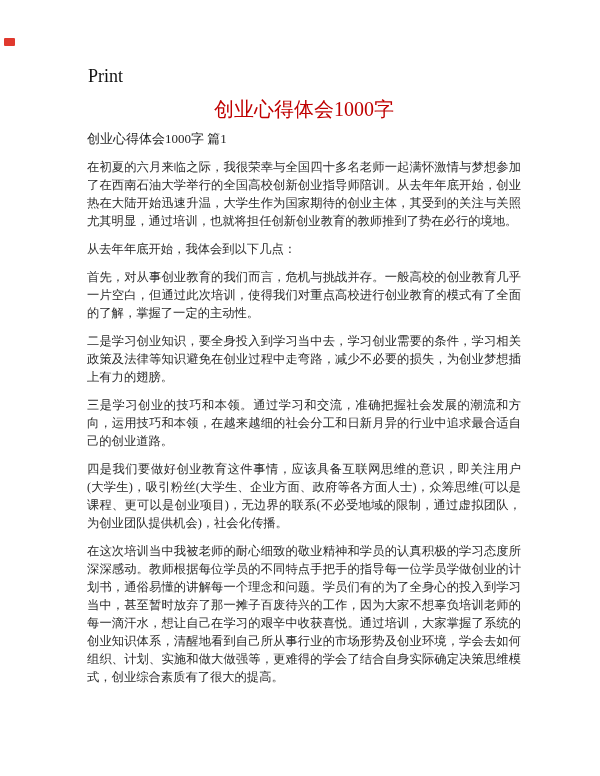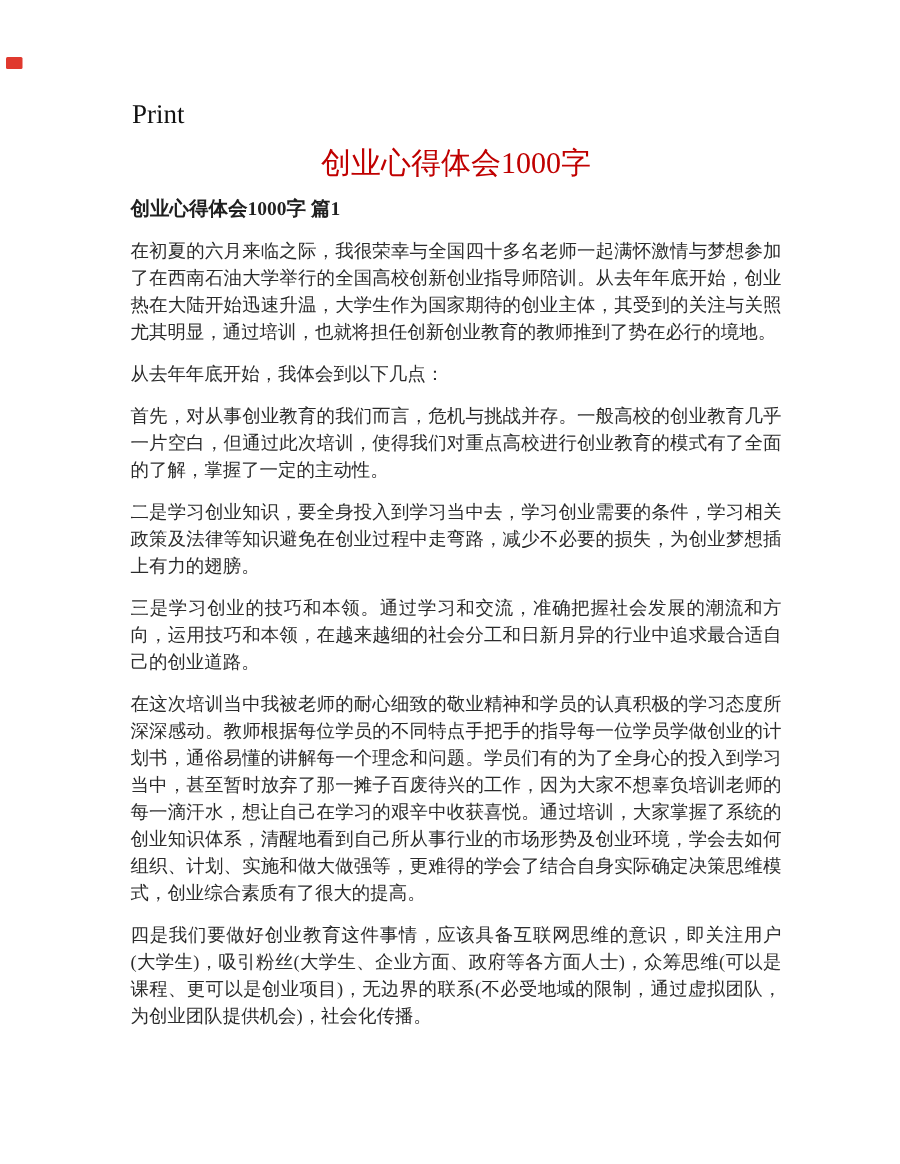--- a/index.html
+++ b/index.html
@@ -44,21 +44,21 @@
   .subtitle {
     margin: 0 0 8px 0;
     font-size: 12.3px;
     line-height: 18px;
     color: #2b2b2b;
   }
   .sec-heading {
     margin: 0 0 10px 0;
     font-size: 13px;
     line-height: 18px;
-    font-weight: bold;
+    font-weight: normal;
     color: #1f1f1f;
   }
   .para {
     margin: 0 0 10px 0;
     font-size: 12.3px;
     line-height: 18px;
     text-align: justify;
     text-justify: inter-ideograph;
     word-break: break-all;
     color: #2b2b2b;
@@ -73,15 +73,15 @@
 
 <div class="content">
   <h1 class="title">创业心得体会1000字</h1>
 
   <h2 class="sec-heading">创业心得体会1000字 篇1</h2>
   <p class="para">在初夏的六月来临之际，我很荣幸与全国四十多名老师一起满怀激情与梦想参加了在西南石油大学举行的全国高校创新创业指导师陪训。从去年年底开始，创业热在大陆开始迅速升温，大学生作为国家期待的创业主体，其受到的关注与关照尤其明显，通过培训，也就将担任创新创业教育的教师推到了势在必行的境地。</p>
   <p class="para">从去年年底开始，我体会到以下几点：</p>
   <p class="para">首先，对从事创业教育的我们而言，危机与挑战并存。一般高校的创业教育几乎一片空白，但通过此次培训，使得我们对重点高校进行创业教育的模式有了全面的了解，掌握了一定的主动性。</p>
   <p class="para">二是学习创业知识，要全身投入到学习当中去，学习创业需要的条件，学习相关政策及法律等知识避免在创业过程中走弯路，减少不必要的损失，为创业梦想插上有力的翅膀。</p>
   <p class="para">三是学习创业的技巧和本领。通过学习和交流，准确把握社会发展的潮流和方向，运用技巧和本领，在越来越细的社会分工和日新月异的行业中追求最合适自己的创业道路。</p>
+  <p class="para">四是我们要做好创业教育这件事情，应该具备互联网思维的意识，即关注用户(大学生)，吸引粉丝(大学生、企业方面、政府等各方面人士)，众筹思维(可以是课程、更可以是创业项目)，无边界的联系(不必受地域的限制，通过虚拟团队，为创业团队提供机会)，社会化传播。</p>
   <p class="para">在这次培训当中我被老师的耐心细致的敬业精神和学员的认真积极的学习态度所深深感动。教师根据每位学员的不同特点手把手的指导每一位学员学做创业的计划书，通俗易懂的讲解每一个理念和问题。学员们有的为了全身心的投入到学习当中，甚至暂时放弃了那一摊子百废待兴的工作，因为大家不想辜负培训老师的每一滴汗水，想让自己在学习的艰辛中收获喜悦。通过培训，大家掌握了系统的创业知识体系，清醒地看到自己所从事行业的市场形势及创业环境，学会去如何组织、计划、实施和做大做强等，更难得的学会了结合自身实际确定决策思维模式，创业综合素质有了很大的提高。</p>
-  <p class="para">四是我们要做好创业教育这件事情，应该具备互联网思维的意识，即关注用户(大学生)，吸引粉丝(大学生、企业方面、政府等各方面人士)，众筹思维(可以是课程、更可以是创业项目)，无边界的联系(不必受地域的限制，通过虚拟团队，为创业团队提供机会)，社会化传播。</p>
 </div>
 
 </body></html>

